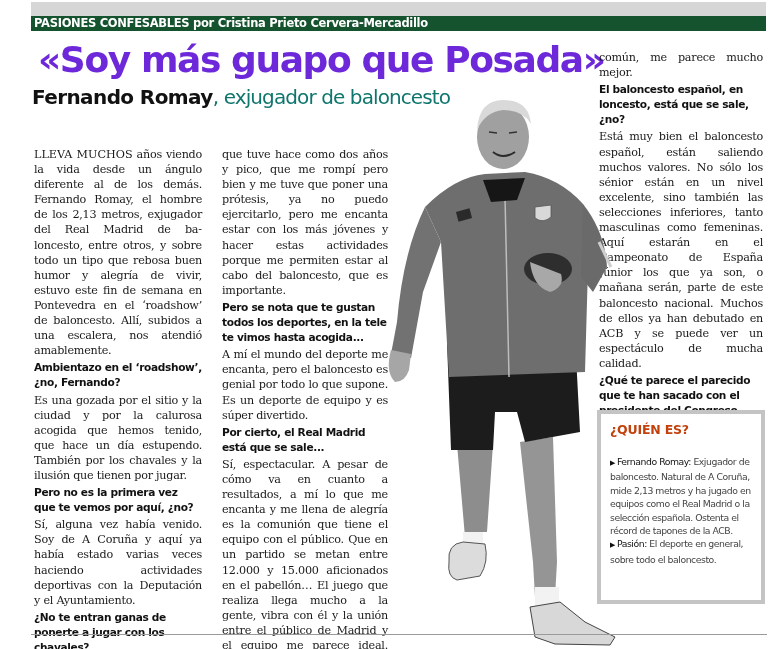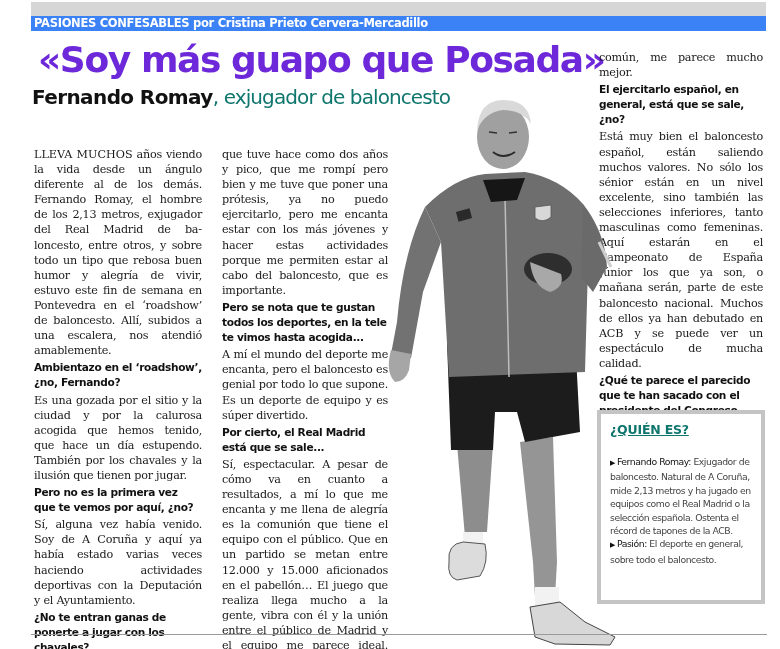--- a/index.html
+++ b/index.html
@@ -1,41 +1,41 @@
 <!DOCTYPE html>
 <html><head>
 <meta charset="utf-8">
 <style>
   * { box-sizing: border-box; margin: 0; padding: 0; }
   html, body { width: 780px; height: 649px; background: #ffffff; overflow: hidden; }
   body { position: relative; font-family: "DejaVu Serif", serif; color: #1a1a1a; }
 
   .section-band-gray { position: absolute; left: 31px; top: 2px; width: 735px; height: 14px; background: #d6d6d6; }
-  .section-band { position: absolute; left: 31px; top: 16px; width: 735px; height: 15px; background: #3b82f6; color: #fff;
+  .section-band { position: absolute; left: 31px; top: 16px; width: 735px; height: 15px; background: #14532d; color: #fff;
     font-family: "DejaVu Sans", sans-serif; font-weight: bold; font-size: 11.5px; line-height: 15px; padding-left: 3px; letter-spacing: -0.3px; white-space: nowrap; }
 
   .headline { position: absolute; left: 38px; top: 38px; font-family: "DejaVu Sans", sans-serif; font-weight: bold;
     font-size: 36px; line-height: 44px; letter-spacing: -1.4px; color: #6d28d9; white-space: nowrap; }
   .subhead { position: absolute; left: 32px; top: 84px; font-family: "DejaVu Sans", sans-serif; font-size: 20px; line-height: 26px; color: #111; white-space: nowrap; letter-spacing: -0.6px; }
   .subhead b { font-weight: bold; }
   .subhead .light { font-weight: normal; color: #0f766e; letter-spacing: -0.9px; }
 
   .col { position: absolute; font-size: 11.2px; line-height: 15.1px; text-align: justify; hyphens: manual; letter-spacing: -0.25px; }
   .col p { margin: 2px; }
   .col .q { font-family: "DejaVu Sans", sans-serif; font-weight: bold; font-size: 10.6px; line-height: 15.1px; letter-spacing: -0.35px; text-align: left; color: #111; }
   .col .lead { font-weight: normal; letter-spacing: 0; }
   .col1 { left: 32px; top: 145px; width: 172px; }
   .col2 { left: 220px; top: 145px; width: 170px; }
   .col3 { left: 597px; top: 48px; width: 168px; }
 
   .photo { position: absolute; left: 385px; top: 92px; width: 240px; height: 555px; }
 
   .infobox { position: absolute; left: 597px; top: 410px; width: 168px; height: 194px; border: 4px solid #c4c4c4; background: #fff;
     font-family: "DejaVu Sans", sans-serif; padding: 8px 8px 6px 9px; }
-  .infobox .title { font-weight: bold; font-size: 12.5px; line-height: 16px; color: #0f766e; margin-bottom: 17px; letter-spacing: -0.2px; text-decoration: underline; }
+  .infobox .title { font-weight: bold; font-size: 12.5px; line-height: 16px; color: #c2410c; margin-bottom: 17px; letter-spacing: -0.2px; }
   .infobox .entry { font-size: 9.3px; line-height: 13.4px; color: #444; letter-spacing: -0.45px; }
   .infobox .entry b { color: #111; font-weight: normal; }
   .infobox .arrow { font-size: 7px; color: #111; margin-right: 2px; }
 
   .bottom-rule { position: absolute; left: 31px; top: 634px; width: 736px; height: 1px; background: #9a9a9a; }
 </style>
 </head>
 <body>
 
 <div class="section-band-gray"></div>
@@ -57,21 +57,21 @@
   </div>
 <div class="col col2">
     <p>que tuve hace como dos años y pico, que me rompí pero bien y me tuve que poner una prótesis, ya no puedo ejercitarlo, pero me encanta estar con los más jóvenes y hacer estas actividades porque me permiten estar al cabo del ba­loncesto, que es importante.</p>
     <p class="q">Pero se nota que te gustan to­dos los deportes, en la tele te vimos hasta acogida...</p>
     <p>A mí el mundo del deporte me encanta, pero el baloncesto es genial por todo lo que supone. Es un deporte de equipo y es sú­per divertido.</p>
     <p class="q">Por cierto, el Real Madrid está que se sale...</p>
     <p>Sí, espectacular. A pesar de cómo va en cuanto a resultados, a mí lo que me encanta y me llena de alegría es la comunión que tiene el equipo con el público. Que en un partido se metan entre 12.000 y 15.000 aficionados en el pabe­llón… El juego que realiza llega mucho a la gente, vibra con él y la unión entre el público de Madrid y el equipo me parece ideal. Además, que el entrenador artífice de esto sea uno que fue compañero mío como Pablo (Laso), y que tantas ideas baloncestísticas tenemos en</p>
   </div>
 <div class="col col3">
     <p>común, me parece mucho mejor.</p>
-    <p class="q">El ejercitarlo español, en general, está que se sale, ¿no?</p>
+    <p class="q">El baloncesto español, en loncesto, está que se sale, ¿no?</p>
     <p>Está muy bien el baloncesto espa­ñol, están saliendo muchos va­lores. No sólo los sénior están en un nivel excelente, sino también las selecciones inferiores, tanto masculinas como femeninas. Aquí estarán en el Campeonato de España Júnior los que ya son, o mañana serán, parte de este baloncesto nacional. Muchos de ellos ya han debutado en ACB y se puede ver un espectáculo de mucha calidad.</p>
     <p class="q">¿Qué te parece el parecido que te han sacado con el presidente del Congreso, Jesús María Posada?</p>
     <p>Yo no lo veo tan claro, yo soy mu­cho más guapo (risas).</p>
     <p class="q">Pero él parece más alto, ¿no?</p>
     <p>(Risas). Al menos más alto sí que soy.</p>
   </div>
 
 <svg class="photo" viewBox="0 0 240 555" xmlns="http://www.w3.org/2000/svg">
 
   <path d="M72 352 L108 352 L102 440 L96 440 L92 445 L80 445 Z" fill="#8d8d8d"></path>

